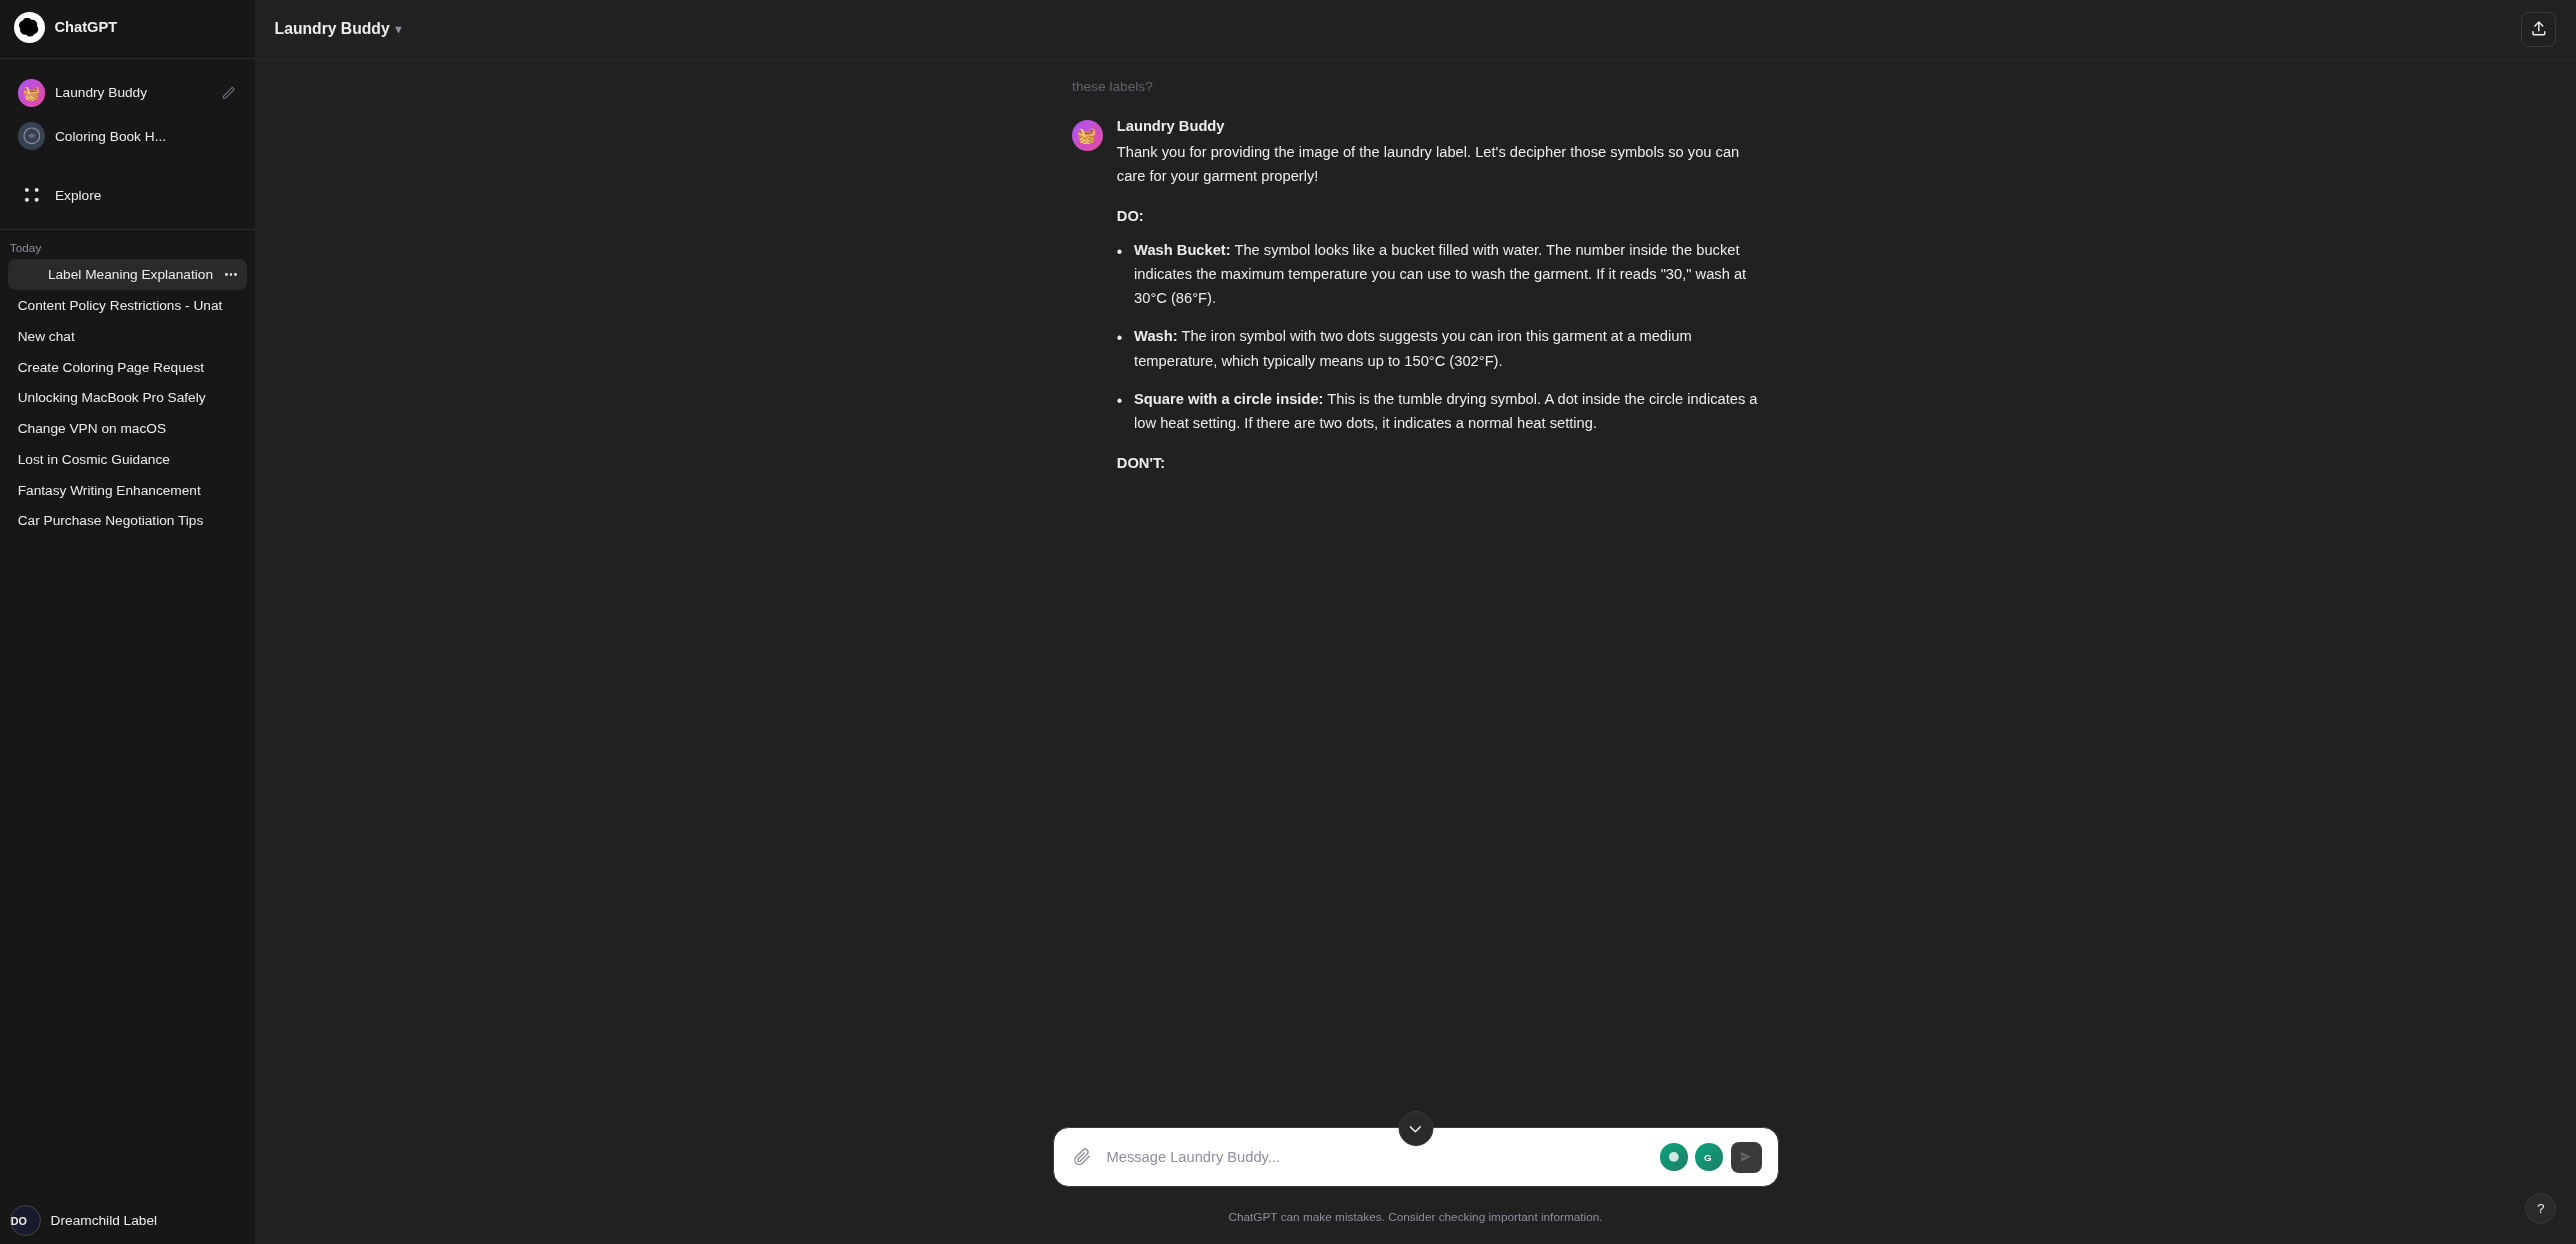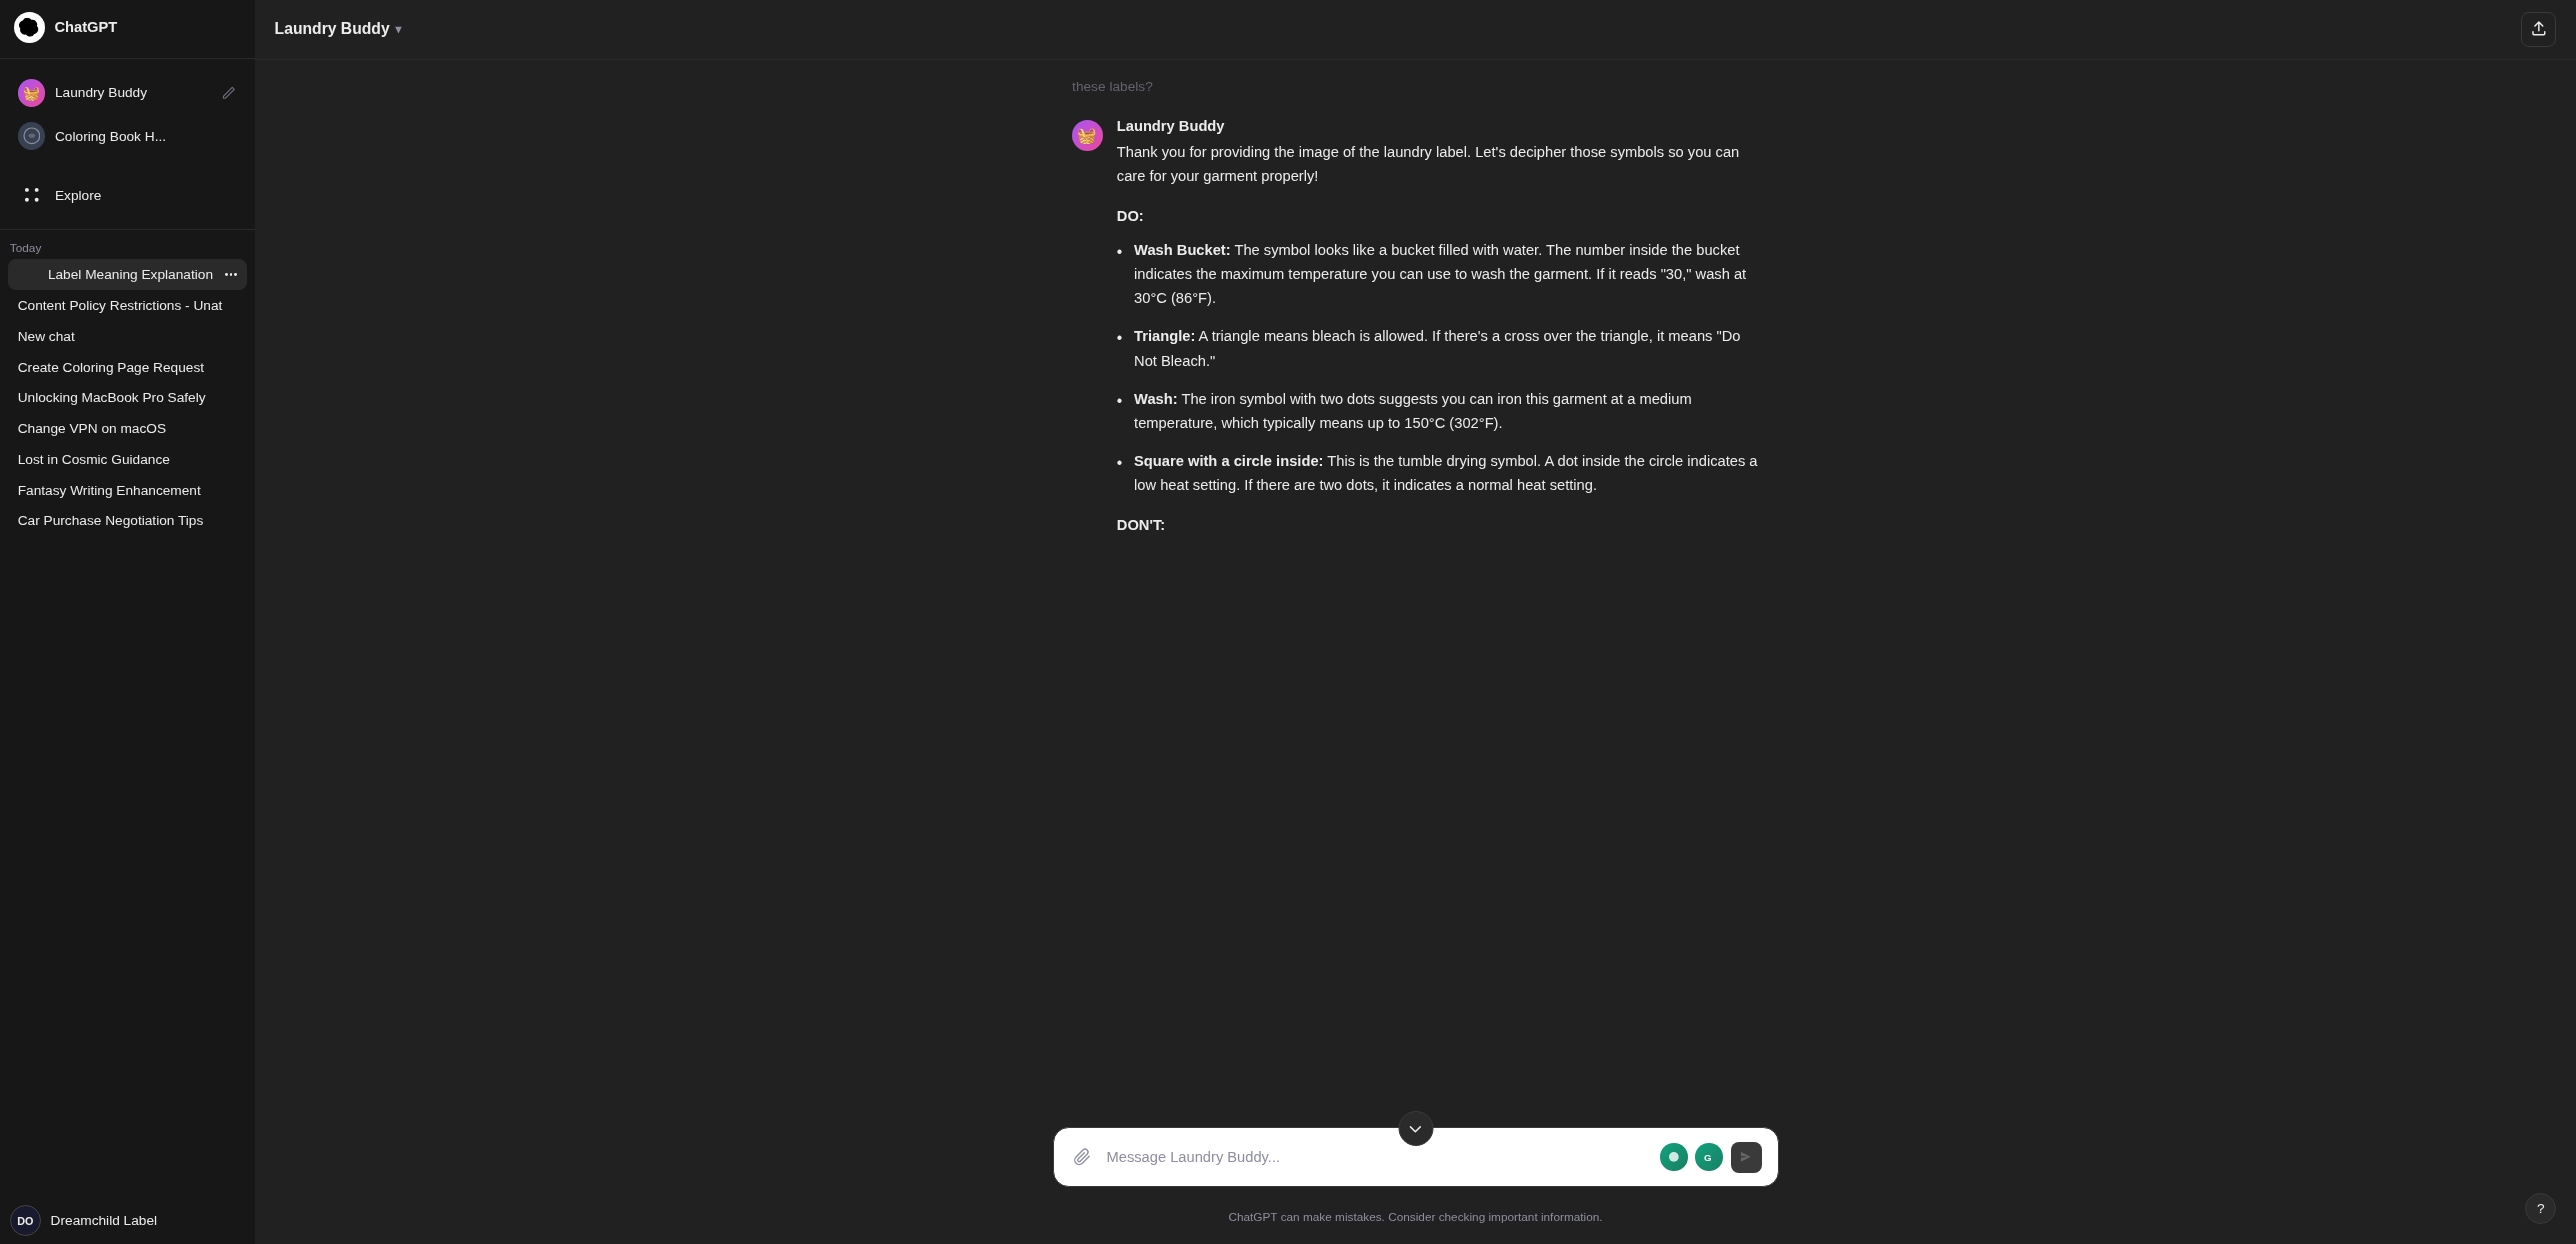--- a/index.html
+++ b/index.html
@@ -199,21 +199,21 @@
       cursor: pointer;
     }
 
     .user-avatar {
       width: 31px;
       height: 31px;
       border-radius: 50%;
       background: #1a1a2e;
       display: flex;
       align-items: center;
-      justify-content: center;
+      justify-content: flex-start;
       font-size: 10.8px;
       color: #ececec;
       font-weight: 600;
       border: 1px solid #444;
     }
 
     .user-name {
       font-size: 13.7px;
       font-weight: 500;
     }
@@ -635,24 +635,20 @@
         </div>
         <div class="ai-message-body">
           <div class="ai-message-name">Laundry Buddy</div>
           <div class="ai-message-text">
             <p>Thank you for providing the image of the laundry label. Let's decipher those symbols so you can care for your garment properly!</p>
             <div class="section-header">DO:</div>
             <ul>
               <li>
 
                 <span><span class="bold">Wash Bucket:</span> The symbol looks like a bucket filled with water. The number inside the bucket indicates the maximum temperature you can use to wash the garment. If it reads "30," wash at 30°C (86°F).</span>
-              </li>
-              <li>
-
-                <span><span class="bold">Triangle:</span> A triangle means bleach is allowed. If there's a cross over the triangle, it means "Do Not Bleach."</span>
               </li>
               <li>
 
                 <span><span class="bold">Wash:</span> The iron symbol with two dots suggests you can iron this garment at a medium temperature, which typically means up to 150°C (302°F).</span>
               </li>
               <li>
 
                 <span><span class="bold">Square with a circle inside:</span> This is the tumble drying symbol. A dot inside the circle indicates a low heat setting. If there are two dots, it indicates a normal heat setting.</span>
               </li>
             </ul>

